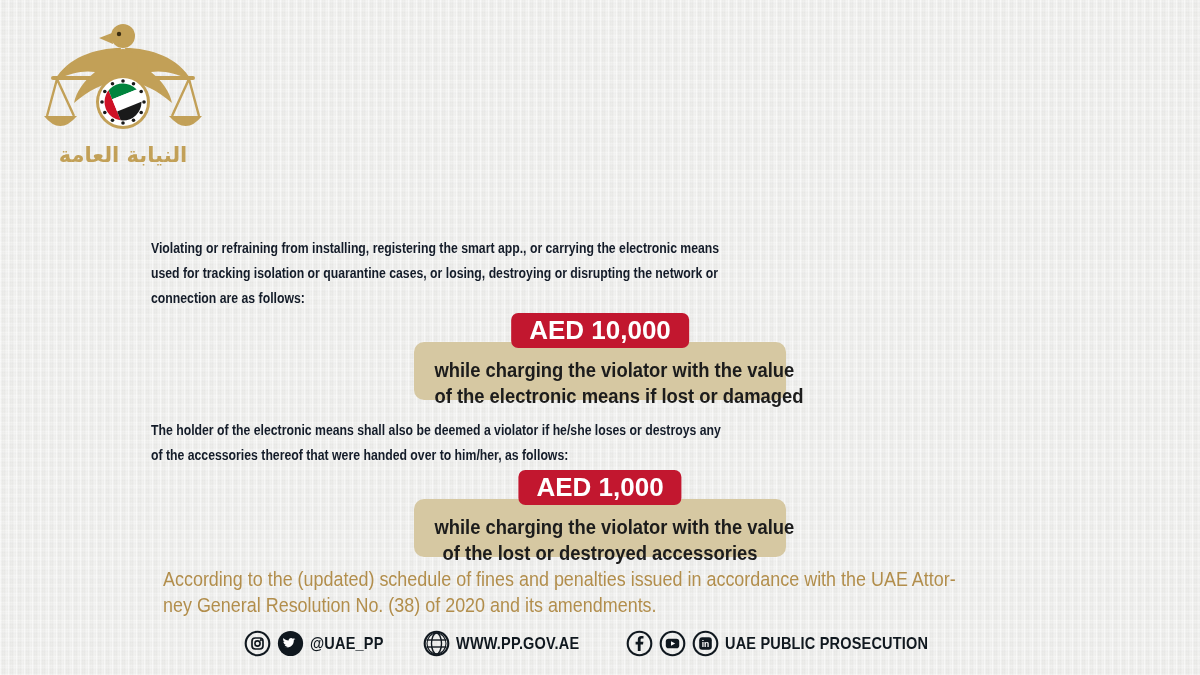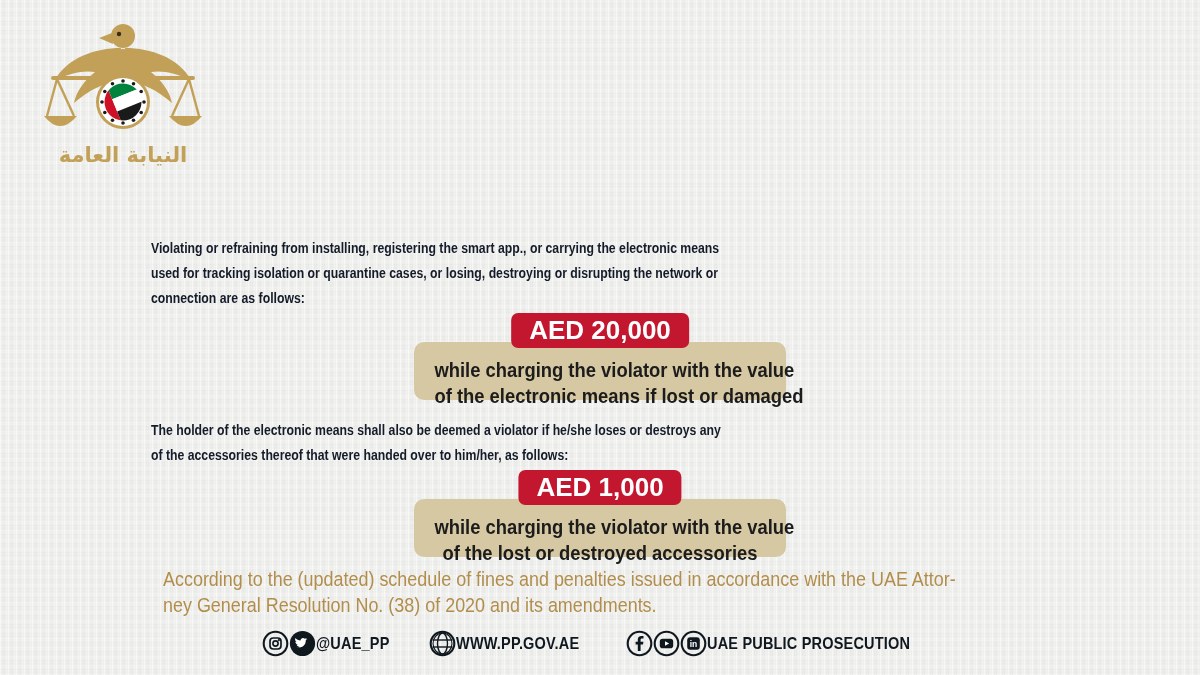--- a/index.html
+++ b/index.html
@@ -42,21 +42,21 @@
   .fine-note{position:absolute;left:50%;transform:translateX(-50%);width:372px;background:#d6c8a2;border-radius:10px;
     color:#1c1c1c;font-weight:bold;font-size:20px;line-height:26px;text-align:center;padding:15px 6px 8px;box-sizing:border-box;z-index:1;}
   .note1{top:342px;height:58px;}
   .note2{top:499px;height:58px;}
   .fine-note .nline{white-space:nowrap;transform:scaleX(.92);transform-origin:50% 50%;}
   
   .disclaimer{position:absolute;left:163px;top:566px;color:#b28e4c;font-weight:normal;font-size:20.5px;line-height:26px;}
   .disclaimer .dline{white-space:nowrap;transform:scaleX(.875);transform-origin:0 50%;}
   
   .footer{position:absolute;left:0;top:630px;width:100%;display:flex;justify-content:center;align-items:center;gap:30px;}
-  .fgroup{display:flex;align-items:center;}
+  .fgroup{display:flex;align-items:center;gap:6px;}
   .ficon{width:27px;height:27px;display:block;}
   .flabel{font-weight:bold;font-size:16.5px;color:#10181f;letter-spacing:.2px;white-space:nowrap;transform:scaleX(.88);transform-origin:0 50%;}
 </style>
 </head>
 <body>
 
 <div class="poster">
 
   <div class="pp-logo">
     <svg viewBox="0 0 160 158" width="162" height="158">
@@ -108,21 +108,21 @@
   </div>
 
 
 
   <div class="para para1">
     <div class="pline">Violating or refraining from installing, registering the smart app., or carrying the electronic means</div>
     <div class="pline">used for tracking isolation or quarantine cases, or losing, destroying or disrupting the network or</div>
     <div class="pline">connection are as follows:</div>
   </div>
 
-  <div class="fine-badge badge1">AED 20,000</div>
+  <div class="fine-badge badge1">AED 10,000</div>
   <div class="fine-note note1">
     <div class="nline">while charging the violator with the value</div>
     <div class="nline">of the electronic means if lost or damaged</div>
   </div>
 
   <div class="para para2">
     <div class="pline">The holder of the electronic means shall also be deemed a violator if he/she loses or destroys any</div>
     <div class="pline">of the accessories thereof that were handed over to him/her, as follows:</div>
   </div>
 

